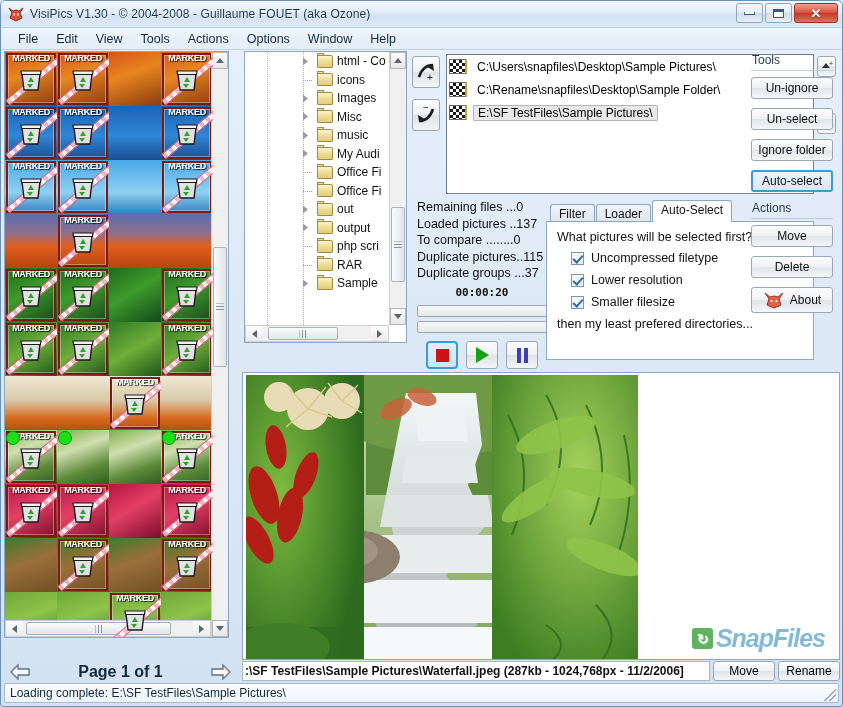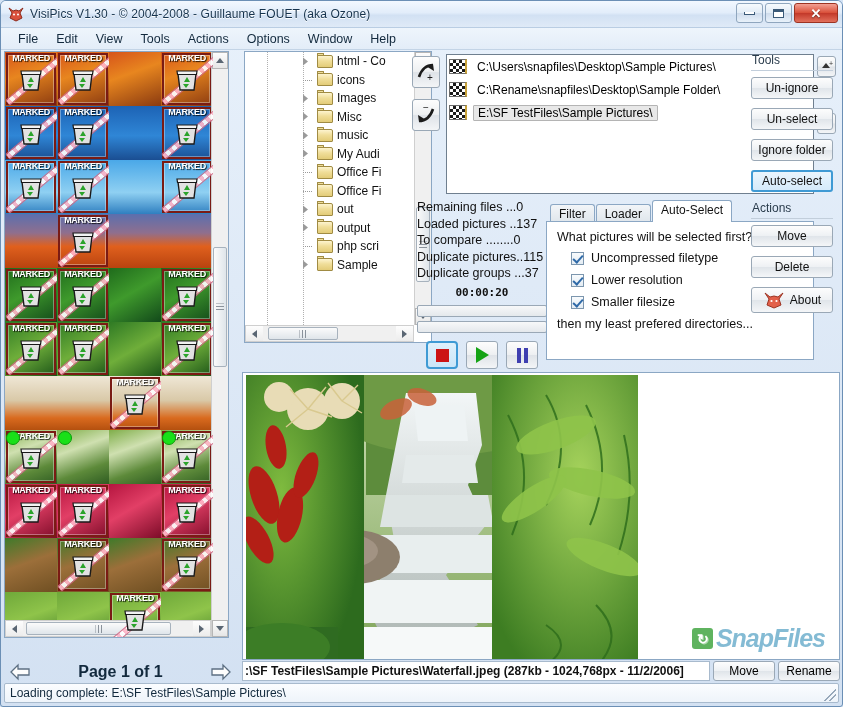--- a/index.html
+++ b/index.html
@@ -174,21 +174,21 @@
   #page-label {
     flex: 1; text-align: center; font-size: 16px; font-weight: bold;
     color: #12293d; font-family: "Liberation Sans", sans-serif;
   }
 
   
   #toppanel { position: absolute; left: 240px; right: 3px; top: 0; height: 315px; }
 
   
   #treebox {
-    position: absolute; left: 3px; top: 0; width: 188px; height: 292px;
+    position: absolute; left: 3px; top: 0; width: 163px; height: 292px;
     border: 1px solid #8ba7c4; background: #fff; overflow: hidden;
   }
   #tree-inner { position:absolute; left:0; top:0; right:17px; bottom:17px; overflow:hidden; }
   .tree-node {
     display: flex; align-items: center; height: 18.5px; position: relative;
     padding-left: 72px; font-size: 12px; color: #111; white-space: nowrap;
   }
   .tree-node .expander {
     position: absolute; left: 56px; top: 50%; transform: translateY(-50%);
     width: 9px; height: 9px; display:flex; align-items:center; justify-content:center;
@@ -927,20 +927,28 @@
               </span>
      <span>output</span>
             </div>
             <div class="tree-node">
               <span class="dotline"></span>
               <span class="folder-ico">
        <span class="ftab"></span>
                 <span class="fback"></span>
               </span>
      <span>php scri</span>
+            </div>
+            <div class="tree-node">
+              <span class="dotline"></span>
+              <span class="folder-ico">
+       <span class="ftab"></span>
+                <span class="fback"></span>
+              </span>
+     <span>RAR</span>
             </div>
             <div class="tree-node">
               <span class="expander">
                 <span class="exp-tri"></span>
               </span>
               <span class="folder-ico">
        <span class="ftab"></span>
                 <span class="fback"></span>
               </span>
      <span>Sample</span>

